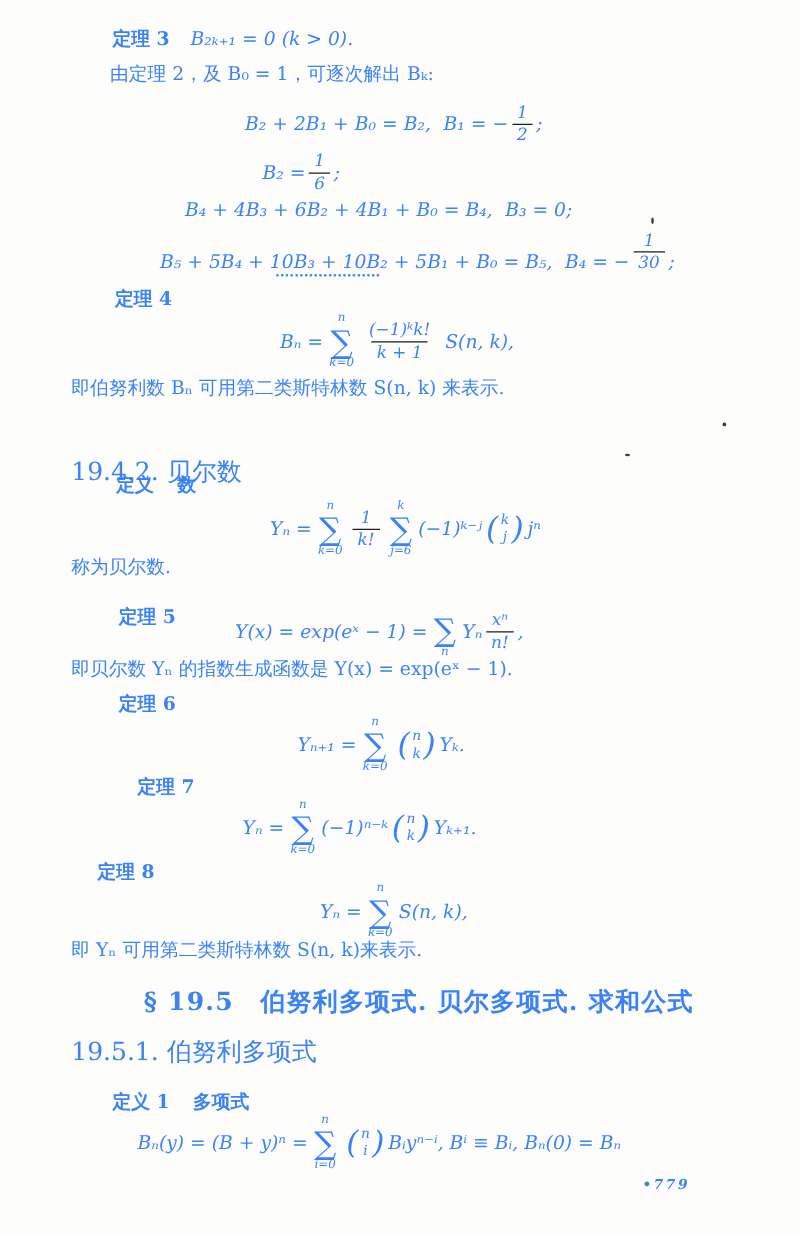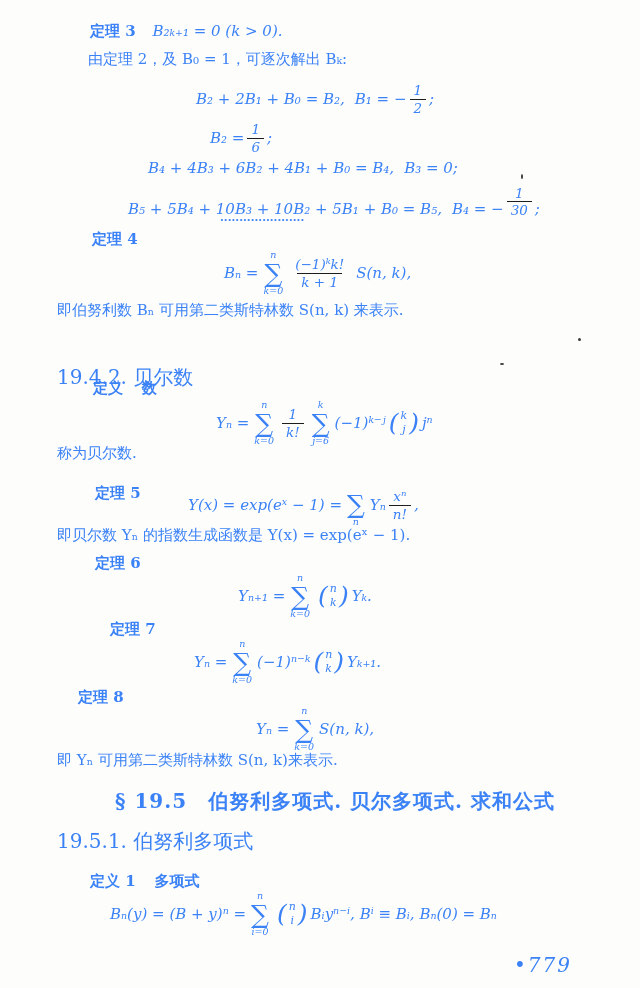--- a/index.html
+++ b/index.html
@@ -30,21 +30,21 @@
   .sum .sg  { font-size:25px; line-height:1; font-style:normal; }
   
   .binom { display:inline-flex; align-items:center; margin:0 3px; }
   .binom .p  { font-size:25px; font-style:italic; line-height:0.95; font-weight:normal; }
   .binom .bc { display:inline-flex; flex-direction:column; align-items:center;
                font-size:11px; line-height:1.25; padding:0 2px; }
   .h-mid { font-size:20px; }
   .h-big { position:absolute; left:30px; width:610px; text-align:center;
            font-weight:bold; font-size:20px; letter-spacing:1px; }
   .dots  { font-size:11px; font-weight:bold; letter-spacing:0px; }
-  .pgnum { font-weight:normal; font-size:20px; letter-spacing:2px;margin-top:12px; }
+  .pgnum { font-weight:bold; font-size:11px; letter-spacing:2px; }
   .speck { position:absolute; background:#3a3a3a; border-radius:50%; }
 </style>
 </head>
 <body>
 
 <div class="page">
 
   <div class="line" style="top:22px;left:90px;">
     <span class="lbl cn">定理 3</span>
     <span class="math" style="margin-left:12px;">B₂ₖ₊₁ = 0 (k &gt; 0).</span>

